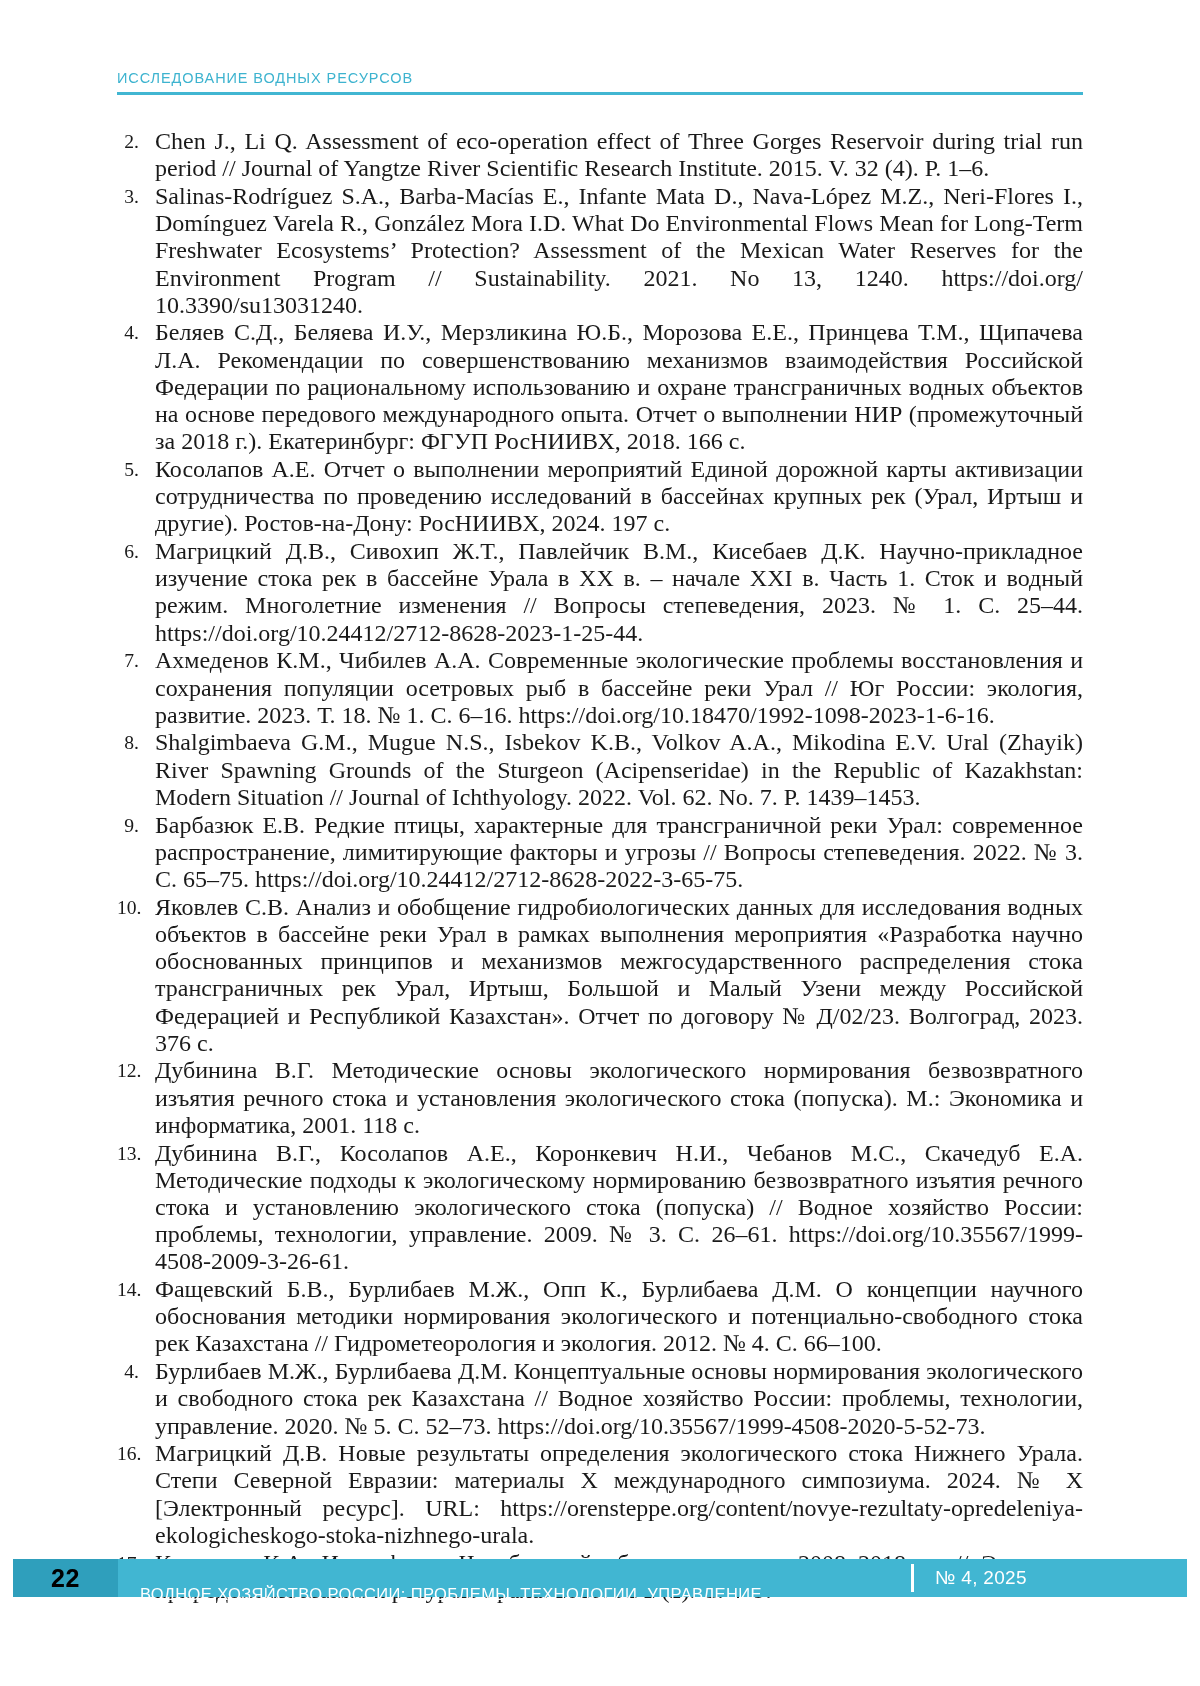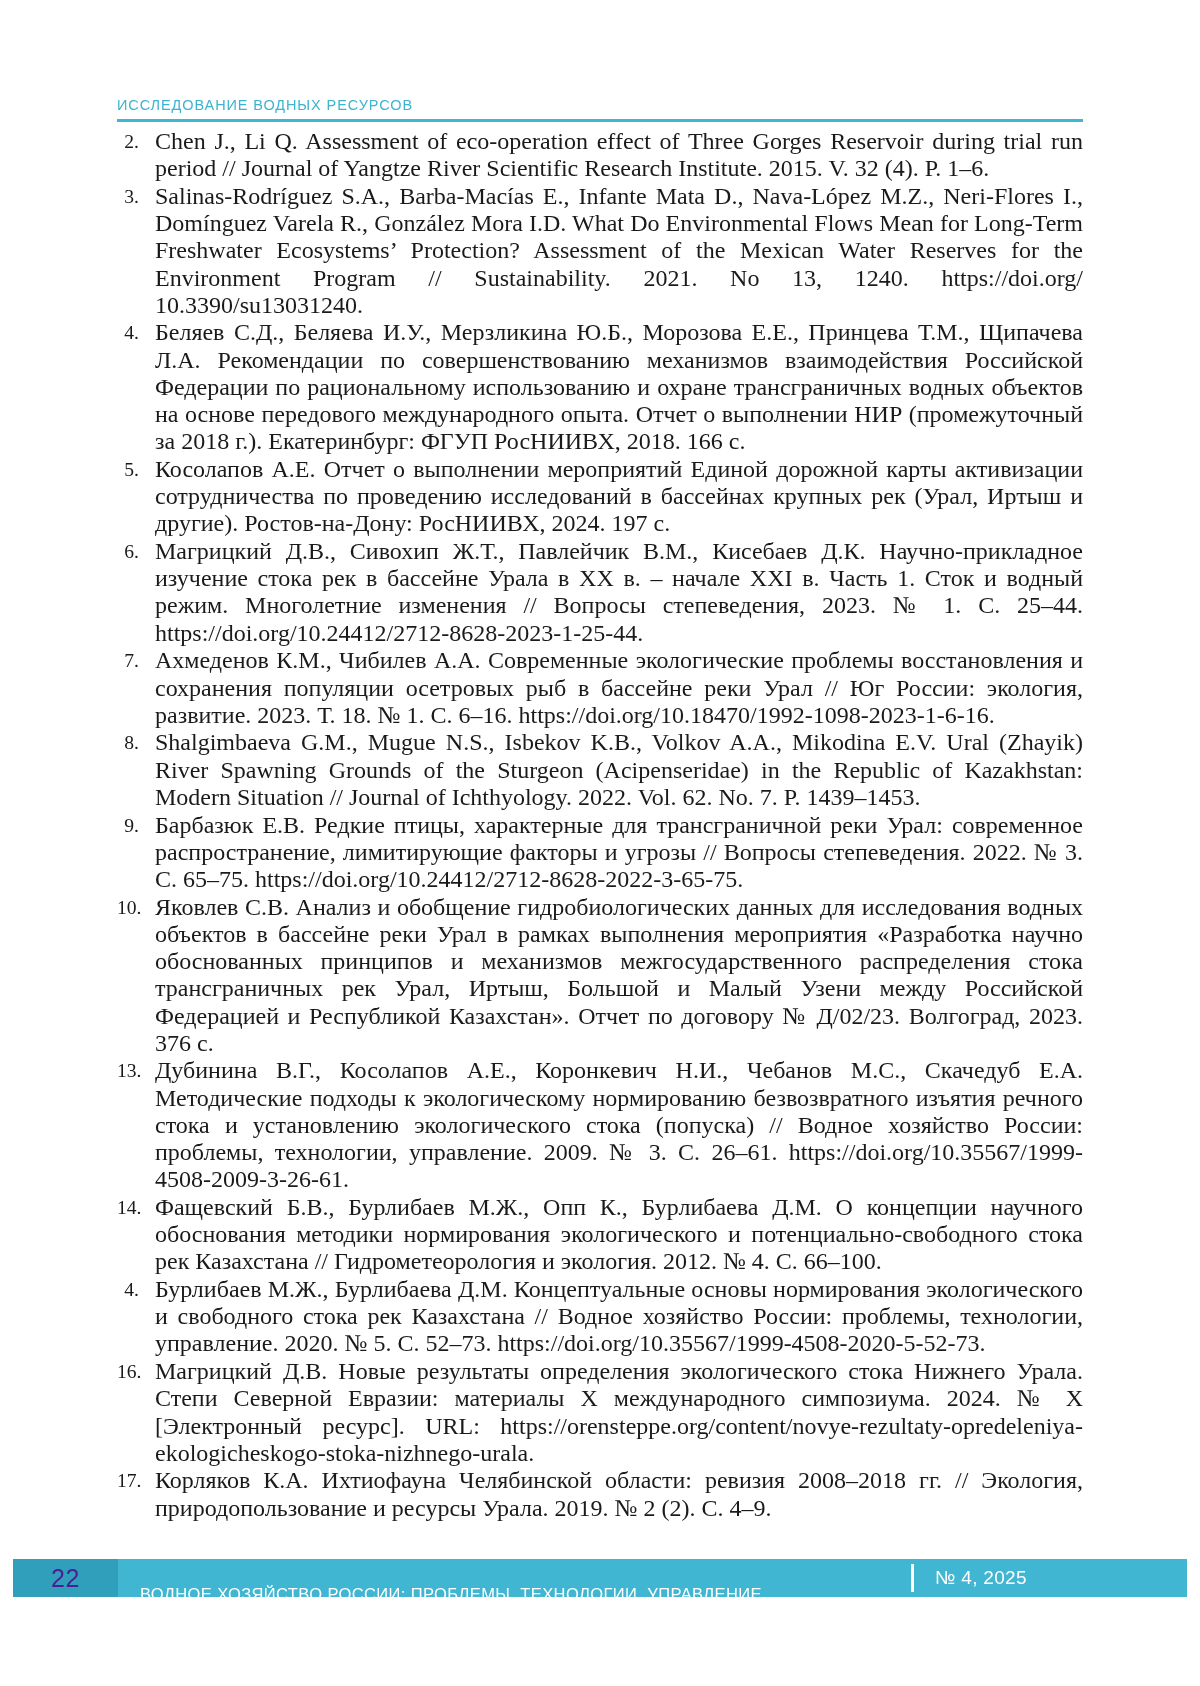--- a/index.html
+++ b/index.html
@@ -19,21 +19,20 @@
     position: absolute;
     inset: 0;
   }
 
   
   .header {
     position: absolute;
     left: 117px;
     top: 70px;
     width: 966px;
-    margin-top: 27px;
   }
   .header-title {
     font-family: "Liberation Sans", sans-serif;
     font-size: 14.5px;
     letter-spacing: 0.9px;
     color: #3db3cf;
     text-transform: uppercase;
     font-weight: 400;
     white-space: nowrap;
   }
@@ -97,22 +96,22 @@
     width: 105px;
     height: 38px;
     background: #2f9fbc;
     display: flex;
     align-items: center;
     justify-content: center;
   }
   .footer-pagenum {
     font-family: "Liberation Sans", sans-serif;
     font-size: 25px;
-    color: #4c1d95;
-    font-weight: 400;
+    color: #000000;
+    font-weight: 700;
     letter-spacing: 0.5px;
   }
   .footer-journal {
     position: absolute;
     left: 140px;
     top: 16px;
     height: 38px;
     display: flex;
     align-items: center;
     font-family: "Liberation Sans", sans-serif;
@@ -195,20 +194,24 @@
       <div class="ref-num">9.</div>
       <div class="ref-text">Барбазюк Е.В. Редкие птицы, характерные для трансграничной реки Урал: современное распространение, лимитирующие факторы и угрозы // Вопросы степеведения. 2022. № 3. С. 65–75. https://doi.org/10.24412/2712-8628-2022-3-65-75.</div>
     </div>
 
     <div class="ref">
       <div class="ref-num">10.</div>
       <div class="ref-text">Яковлев С.В. Анализ и обобщение гидробиологических данных для исследования водных объектов в бассейне реки Урал в рамках выполнения мероприятия «Разработка научно обоснованных принципов и механизмов межгосударственного распределения стока трансграничных рек Урал, Иртыш, Большой и Малый Узени между Российской Федерацией и Республикой Казахстан». Отчет по договору № Д/02/23. Волгоград, 2023. 376 с.</div>
     </div>
 
 
+    <div class="ref">
+      <div class="ref-num">12.</div>
+      <div class="ref-text">Дубинина В.Г. Методические основы экологического нормирования безвозвратного изъятия речного стока и установления экологического стока (попуска). М.: Экономика и информатика, 2001. 118 с.</div>
+    </div>
 
     <div class="ref">
       <div class="ref-num">13.</div>
       <div class="ref-text">Дубинина В.Г., Косолапов А.Е., Коронкевич Н.И., Чебанов М.С., Скачедуб Е.А. Методические подходы к экологическому нормированию безвозвратного изъятия речного стока и установлению экологического стока (попуска) // Водное хозяйство России: проблемы, технологии, управление. 2009. № 3. С. 26–61. https://doi.org/10.35567/1999-4508-2009-3-26-61.</div>
     </div>
 
     <div class="ref">
       <div class="ref-num">14.</div>
       <div class="ref-text">Фащевский Б.В., Бурлибаев М.Ж., Опп К., Бурлибаева Д.М. О концепции научного обоснования методики нормирования экологического и потенциально-свободного стока рек Казахстана // Гидрометеорология и экология. 2012. № 4. С. 66–100.</div>
     </div>

